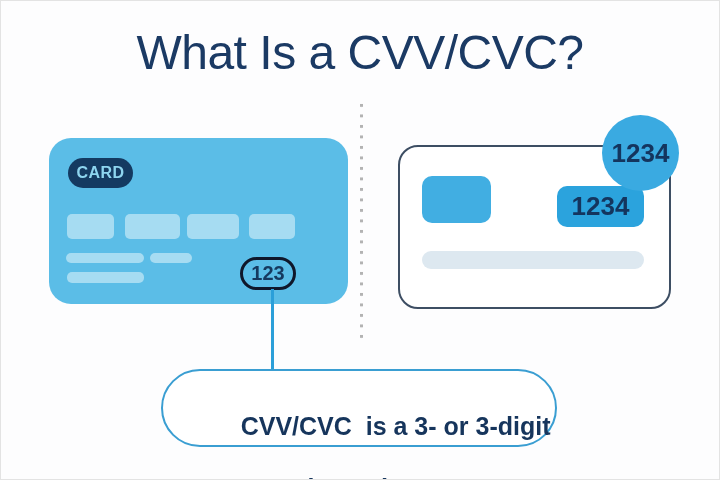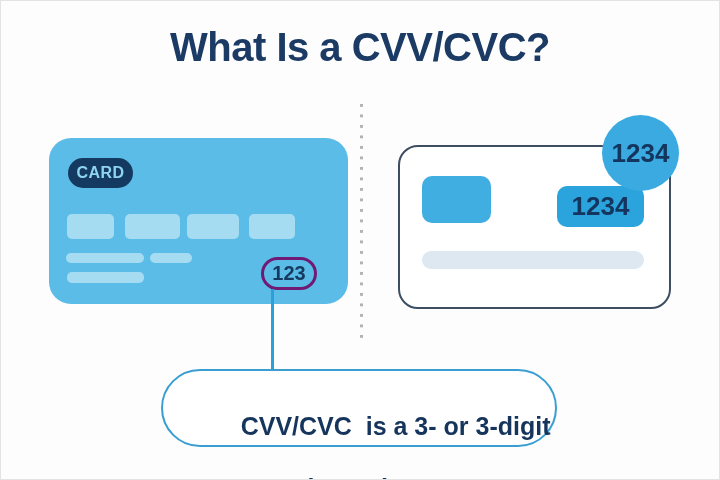--- a/index.html
+++ b/index.html
@@ -16,22 +16,22 @@
     background: #fdfdfe;
     overflow: hidden;
   }
   
   .title {
     position: absolute;
     top: 24px;
     left: 0;
     width: 100%;
     text-align: center;
-    font-size: 40px;
-    font-weight: 700;
+    font-size: 48px;
+    font-weight: 400;
     letter-spacing: -0.5px;
     color: #1b3a64;
   }
   
   .divider {
     position: absolute;
     left: 358px;
     top: 102px;
     width: 5px;
     height: 240px;
@@ -78,25 +78,25 @@
     position: absolute;
     background: #a6dcf2;
     border-radius: 5px;
     height: 10px;
   }
   .bar-long   { left: 17px;  top: 115px; width: 78px; }
   .bar-short  { left: 101px; top: 115px; width: 42px; }
   .bar-bottom { left: 18px;  top: 134px; width: 77px; height: 11px; }
   .cvv-oval {
     position: absolute;
-    left: 212px;
+    left: 191px;
     top: 119px;
     width: 50px;
     height: 27px;
-    border: 3px solid #701a75;
+    border: 3px solid #0f172a;
     border-radius: 17px;
     display: flex;
     align-items: center;
     justify-content: center;
     font-size: 20px;
     font-weight: 700;
     color: #15395f;
   }
   
   .connector {

